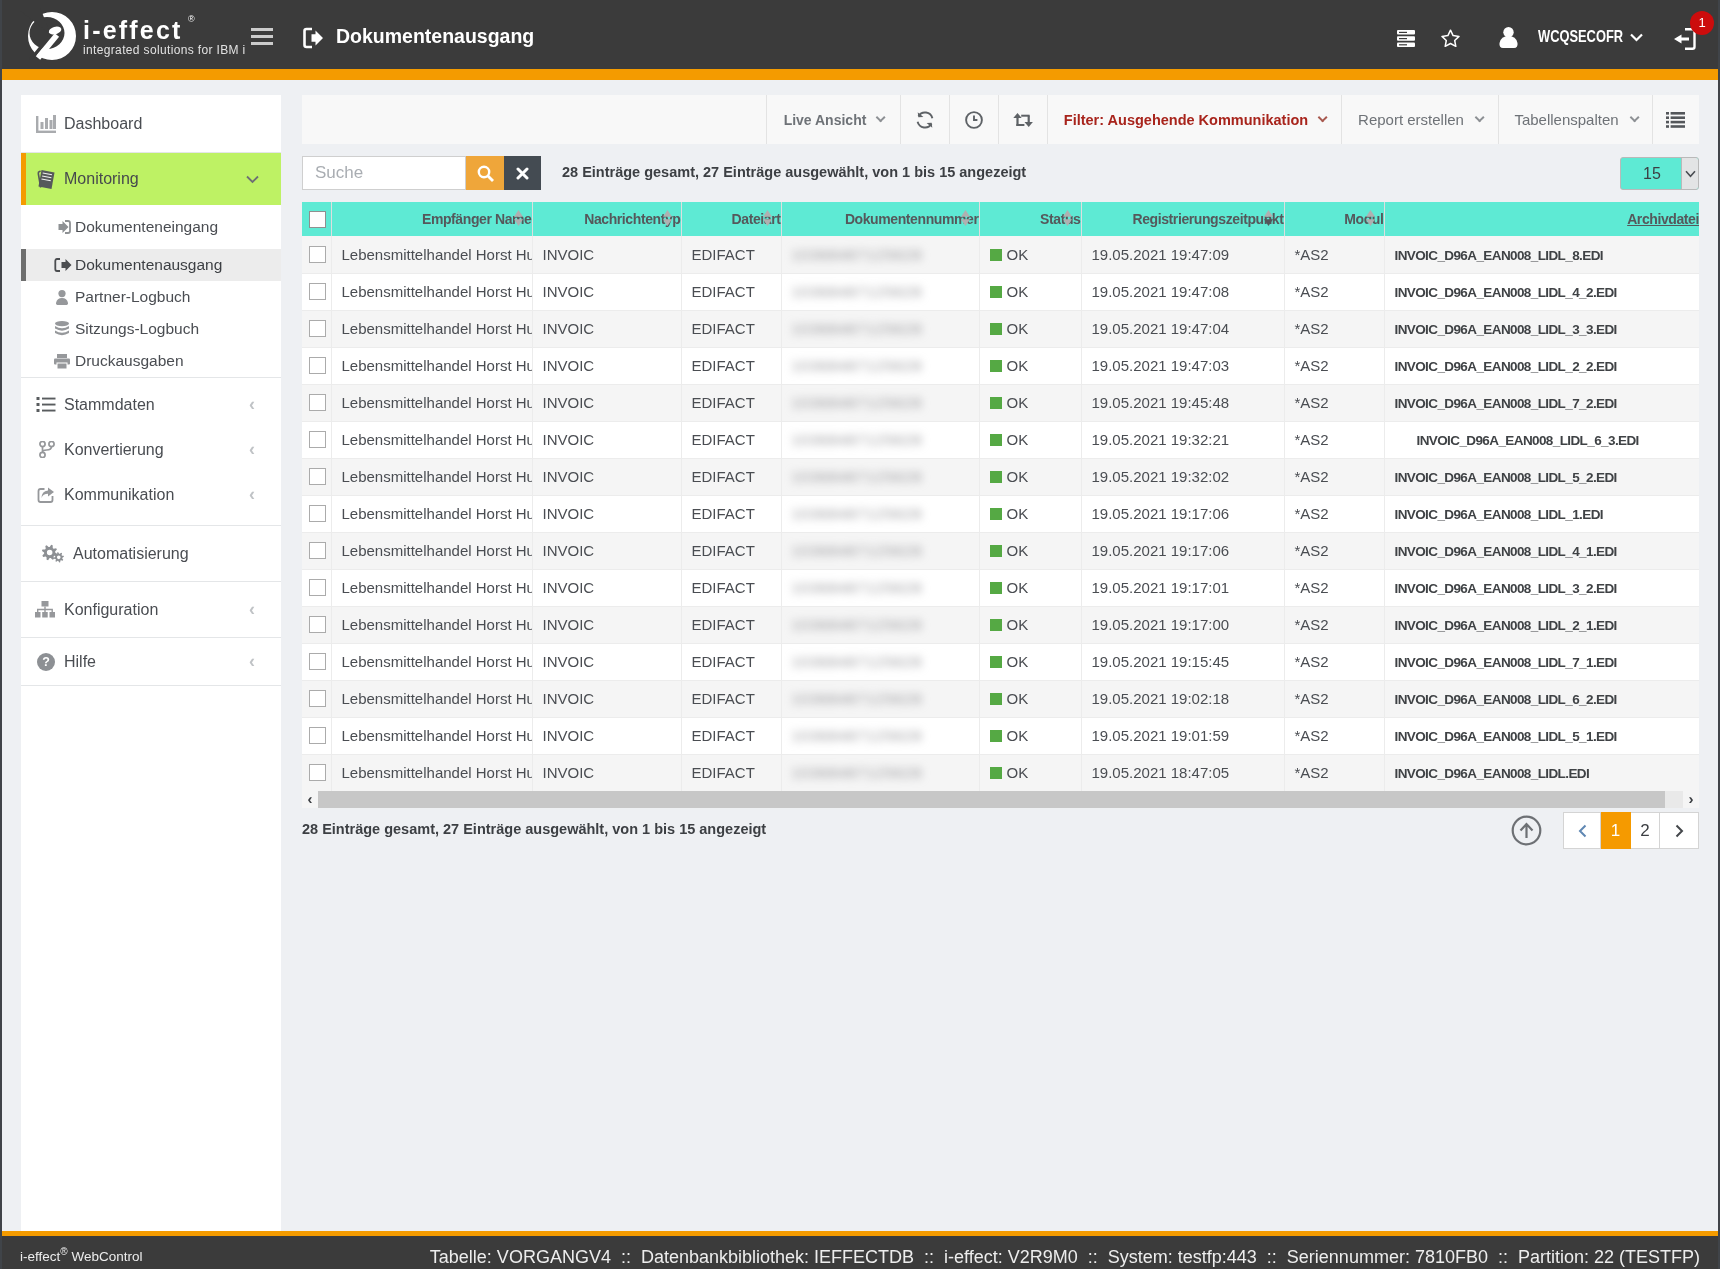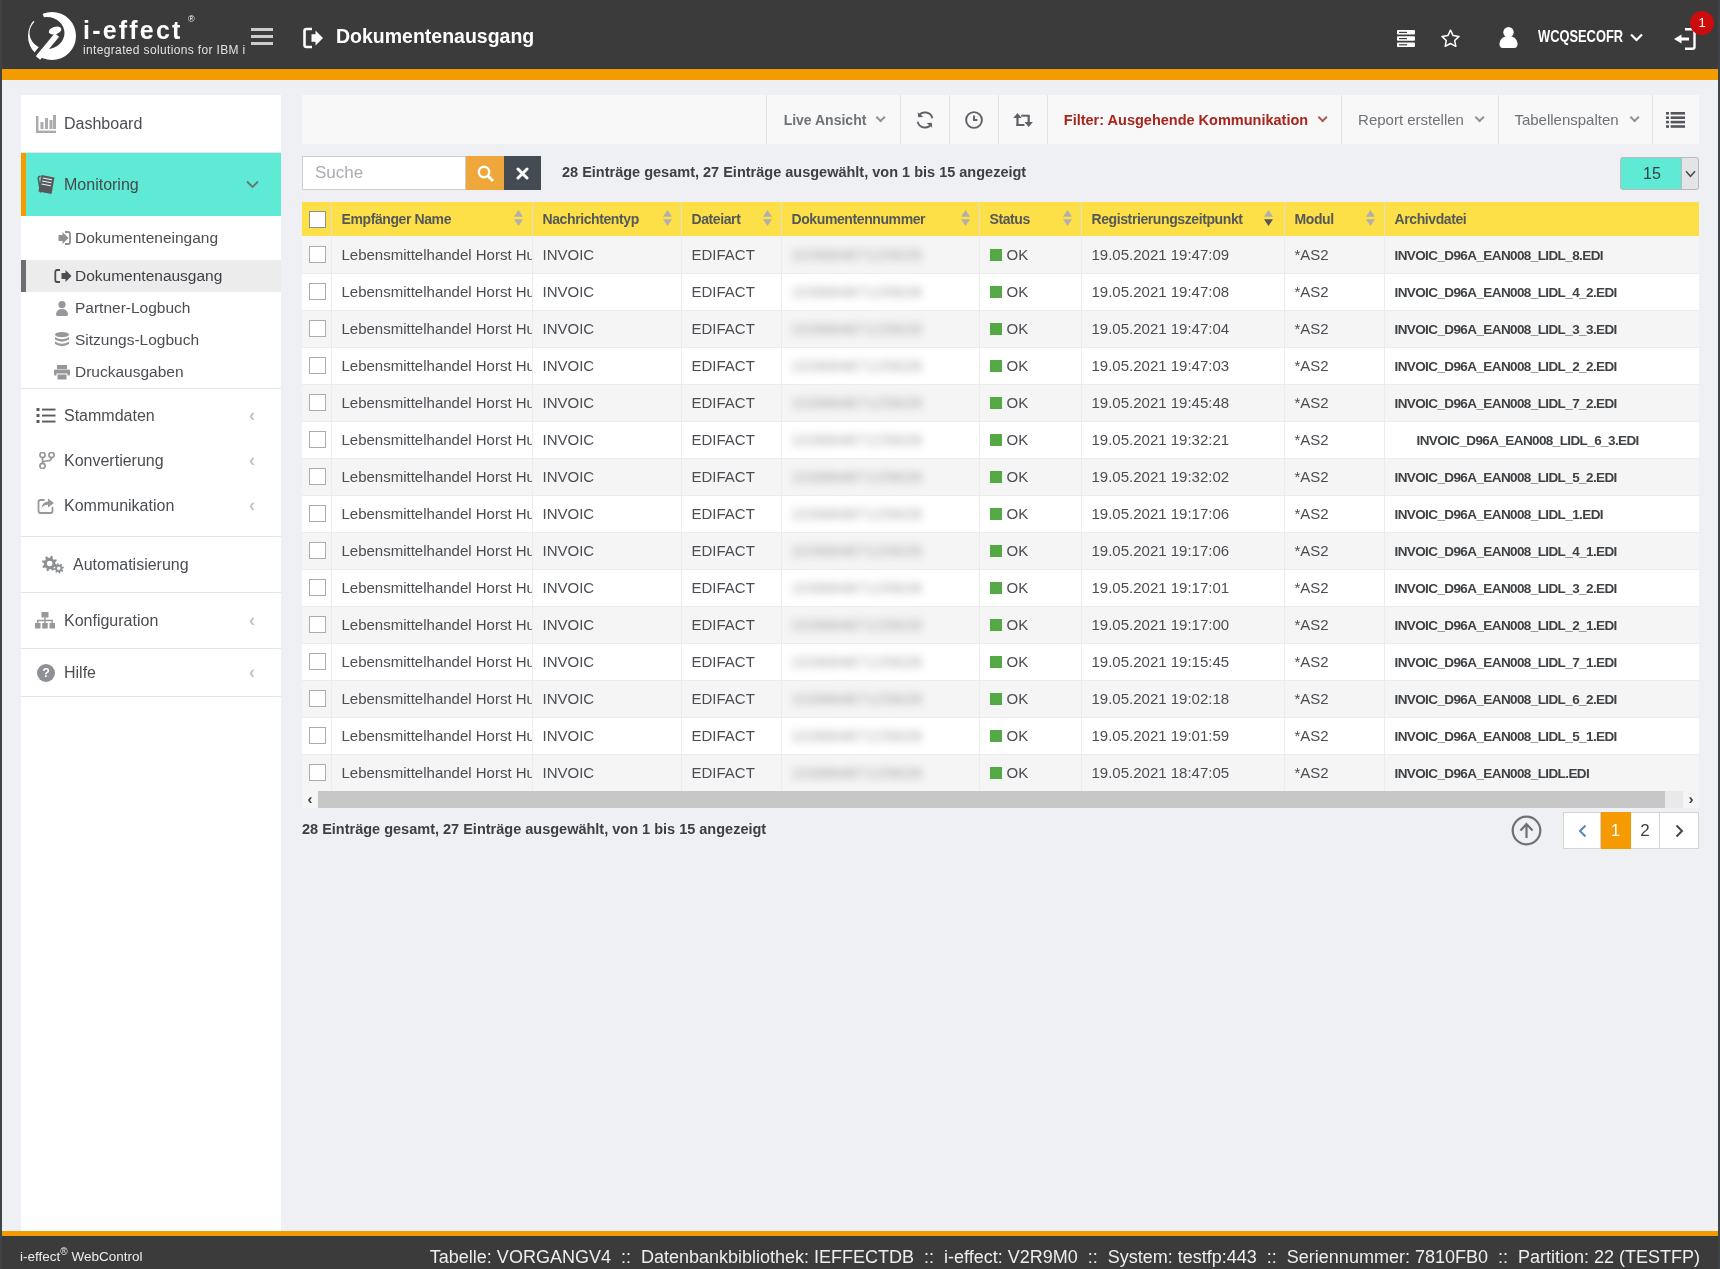--- a/index.html
+++ b/index.html
@@ -36,21 +36,21 @@
 #ftitle { position:absolute; left:16px; top:0; height:49px; display:flex; align-items:center; color:#b02f1f; font-size:20px; letter-spacing:-0.75px; font-weight:bold; }
 .chev-d { display:inline-block; width:9px; height:9px; border-right:2px solid #8d9094; border-bottom:2px solid #8d9094; transform:rotate(45deg) translateY(-3px); margin-left:12px; }
 
 #srchrow { position:absolute; left:0; top:61px; width:1397px; height:34px; }
 #srch { position:absolute; left:0; top:0; width:164px; height:34px; border:1px solid #cfcfcf; background:#fff; font-size:17px; color:#a9adb2; padding-left:12px; display:flex; align-items:center; }
 .sbtn { position:absolute; top:0; width:38px; height:34px; display:flex; align-items:center; justify-content:center; }
 #cnt1 { position:absolute; left:260px; top:8px; color:#3c3f43; font-size:14.5px; font-weight:bold; }
 #psel { position:absolute; left:1318px; top:1px; width:79px; height:33px; background:#5eead4; border:1px solid #b9b9b9; border-radius:3px; }
 
 #tbl { position:absolute; left:0; top:107px; width:1397px; border-collapse:collapse; table-layout:fixed; font-size:15px; color:#4a4d52; }
-#tbl th { background:#fde047; height:34px; font-size:14px; letter-spacing:-0.4px; color:#55585b; text-align:left; font-weight:bold; border-right:1px solid #dedede; position:relative; padding:0 0 0 10px; }
+#tbl th { background:#5eead4; height:34px; font-size:14px; letter-spacing:-0.4px; color:#55585b; text-align:right; font-weight:bold; border-right:1px solid #dedede; position:relative; padding:0 0 0 10px; }
 #tbl td { height:37px; border-right:1px solid #ececec; border-bottom:1px solid #ececec; padding:0 0 0 10px; white-space:nowrap; overflow:hidden; }
 #tbl tr.odd td { background:#f5f5f5; }
 #tbl tr.even td { background:#fff; }
 .sorter { position:absolute; right:8px; top:8px; }
 .cb { width:17px; height:17px; border:1px solid #ababab; background:#fff; margin-left:7px; }
 .okq { display:inline-block; width:12px; height:12px; background:#55a944; margin-right:5px; vertical-align:-1px; }
 .blur { color:#96969a; filter:blur(4px); font-size:15px; letter-spacing:1px; }
 .arch { font-weight:bold; color:#3f4245; font-size:13.5px; letter-spacing:-0.6px; }
 
 #hscroll { position:absolute; left:0; top:696px; width:1397px; height:17px; background:#f0f0f0; }
@@ -119,21 +119,21 @@
         <rect x="0" y="2" width="2.4" height="17" fill="#a9abae"></rect>
         <rect x="0" y="16.6" width="20" height="2.4" fill="#a9abae"></rect>
         <rect x="4.5" y="8" width="3" height="7" fill="#a9abae"></rect>
         <rect x="9" y="4" width="3" height="11" fill="#a9abae"></rect>
         <rect x="13.5" y="6" width="3" height="9" fill="#a9abae"></rect>
         <rect x="17" y="1" width="3" height="14" fill="#a9abae"></rect>
       </svg>
       <span class="lab">Dashboard</span>
     </div>
     <div class="sdiv"></div>
-    <div class="srow" style="height:63px;background:#5eead4;">
+    <div class="srow" style="height:52px;background:#bef264;">
       <div style="position:absolute;left:0;top:0;bottom:0;width:5px;background:#f49b00;"></div>
       <svg class="ic" style="left:15px;" width="19" height="19" viewBox="0 0 19 19">
         <path d="M4 0 L17 2.5 L14 19 L1 16.5 Z" fill="#56585b"></path>
         <path d="M5.2 3 L14.5 4.8 M4.6 6 L13.9 7.8 M4 9 L13.3 10.8" stroke="#f1f1f1" stroke-width="1.1"></path>
         <path d="M3.2 1.2 L2 1.5 Q0.5 2 0.8 3.5 L3.2 17.5" fill="none" stroke="#56585b" stroke-width="1.6"></path>
       </svg>
       <span class="lab" style="color:#46494d;">Monitoring</span>
       <svg class="chev" style="right:22px;width:13px;height:9px;" viewBox="0 0 13 9">
         <path d="M1 1.5 L6.5 7 L12 1.5" fill="none" stroke="#6d7074" stroke-width="1.8"></path>
       </svg>
@@ -361,21 +361,21 @@
                 <path d="M5.5 16 L1 9.2 H10 Z" fill="#b0b0b0"></path>
               </svg></th>
 <th>Registrierungszeitpunkt<svg class="sorter" style="right:10px;" width="11" height="16" viewBox="0 0 11 16">
                 <path d="M5.5 0 L10 6.8 H1 Z" fill="#b0b0b0"></path>
                 <path d="M5.5 16 L1 9.2 H10 Z" fill="#53565a"></path>
               </svg></th>
 <th>Modul<svg class="sorter" width="11" height="16" viewBox="0 0 11 16">
                 <path d="M5.5 0 L10 6.8 H1 Z" fill="#b0b0b0"></path>
                 <path d="M5.5 16 L1 9.2 H10 Z" fill="#b0b0b0"></path>
               </svg></th>
-<th style="border-right:none;">Archivdatei</th>
+<th style="border-right:none;text-decoration:underline;">Archivdatei</th>
 </tr>
 <tr class="odd">
 <td style="padding:0;">
               <div class="cb"></div>
             </td>
 <td>Lebensmittelhandel Horst Hub</td>
 <td>INVOIC</td>
 <td>EDIFACT</td>
 <td><span class="blur">10368487125628</span></td>
 <td><span class="okq"></span>OK</td>

